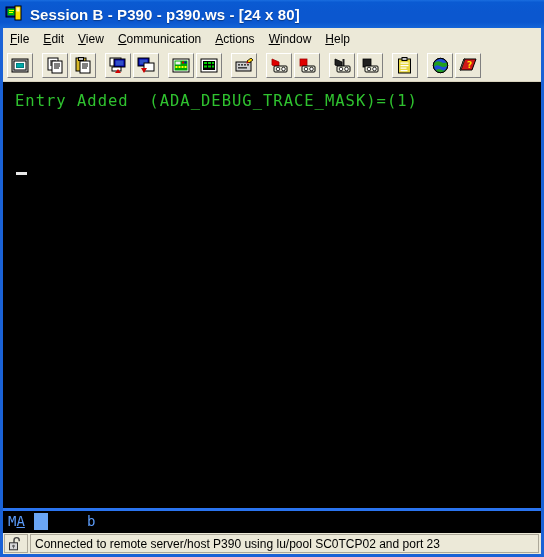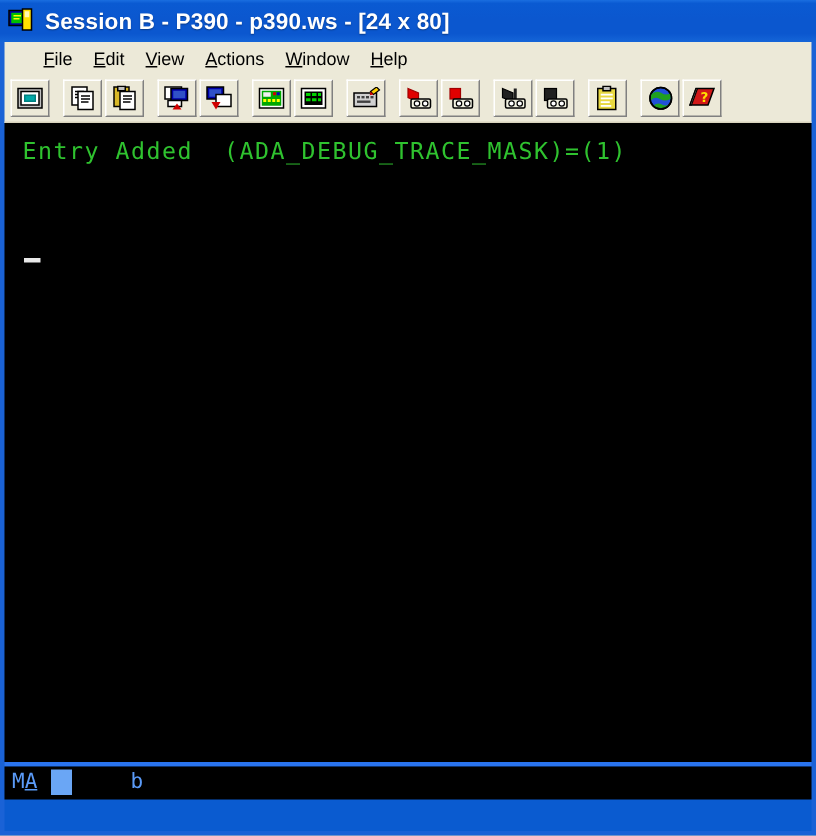--- a/index.html
+++ b/index.html
@@ -53,21 +53,20 @@
   
   .menubar {
     position: absolute;
     left: 3px; top: 28px;
     width: 538px;
     height: 22px;
     background: #ece9d8;
     display: flex;
     align-items: center;
     box-sizing: border-box;
-    padding-left: 19px;
   }
   .menu-item {
     font-size: 12px;
     color: #000000;
     padding: 2px 7px 2px 7px;
     white-space: nowrap;
     cursor: default;
   }
   .menu-item .acc {
     text-decoration: underline;
@@ -253,20 +252,21 @@
     <div class="title-text">Session B - P390 - p390.ws - [24 x 80]</div>
   </div>
 
   <div class="left-edge"></div>
   <div class="right-edge"></div>
 
   <div class="menubar">
     <div class="menu-item"><span class="acc">F</span>ile</div>
     <div class="menu-item"><span class="acc">E</span>dit</div>
     <div class="menu-item"><span class="acc">V</span>iew</div>
+    <div class="menu-item"><span class="acc">C</span>ommunication</div>
     <div class="menu-item"><span class="acc">A</span>ctions</div>
     <div class="menu-item"><span class="acc">W</span>indow</div>
     <div class="menu-item"><span class="acc">H</span>elp</div>
   </div>
 
   <div class="toolbar">
     <div class="tb-lead"></div>
 
     <div class="tb-btn raised">
       <svg width="18" height="16" viewBox="0 0 18 16">
@@ -439,15 +439,28 @@
     <div class="term-line">Entry Added  (ADA_DEBUG_TRACE_MASK)=(1)</div>
   </div>
 
   <div class="oia-sep"></div>
   <div class="oia">
     <div class="oia-text oia-ma">M<span class="ul">A</span></div>
     <div class="oia-block"></div>
     <div class="oia-text oia-b">b</div>
   </div>
 
+  <div class="statusbar">
+    <div class="status-icon-cell">
+      <svg width="16" height="15" viewBox="0 0 16 15">
+        <path d="M6 7 L6 4.2 A2.6 2.6 0 0 1 11.2 4.2 L11.2 5.2" fill="none" stroke="#404040" stroke-width="1.4"></path>
+        <rect x="1.5" y="6.8" width="8" height="7" fill="#d8d8d8" stroke="#303030" stroke-width="1"></rect>
+        <circle cx="5.5" cy="10" r="1.3" fill="#606060"></circle>
+        <rect x="5" y="10" width="1" height="2.4" fill="#606060"></rect>
+      </svg>
+    </div>
+    <div class="status-msg-cell">
+      <span class="status-msg">Connected to remote server/host P390 using lu/pool SC0TCP02 and port 23</span>
+    </div>
+  </div>
 
   <div class="bottom-edge"></div>
 </div>
 
 </body></html>

